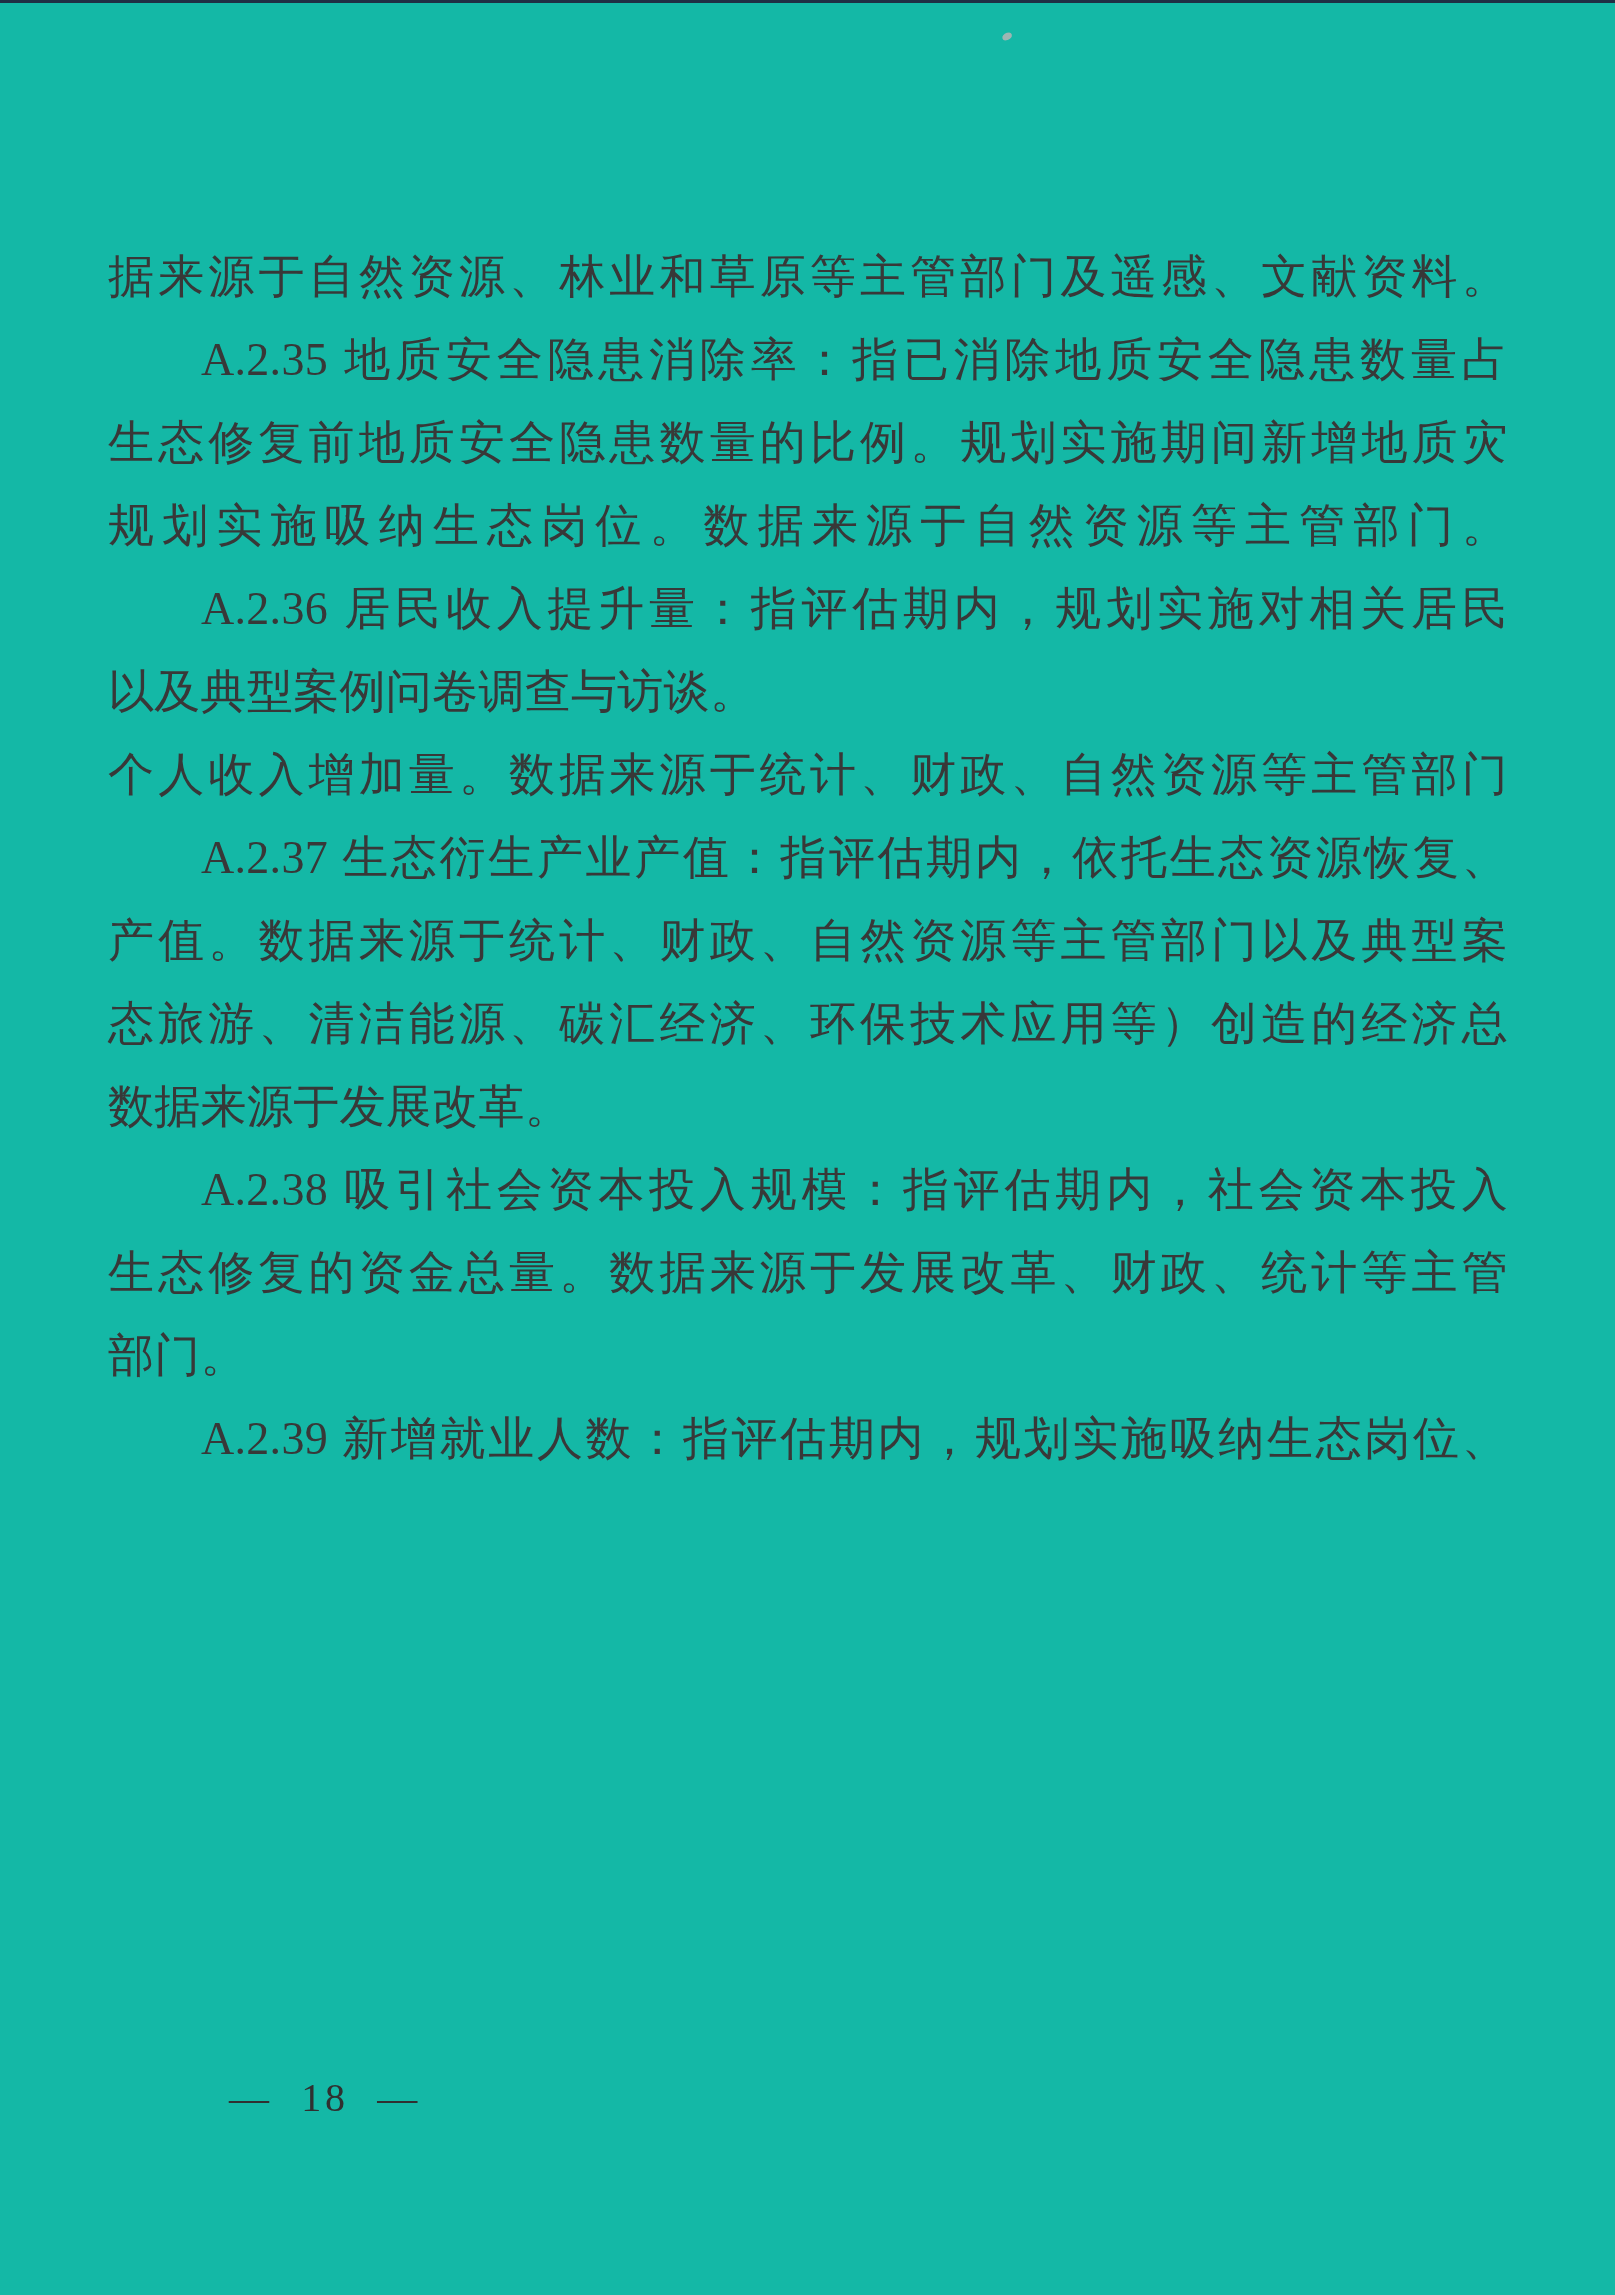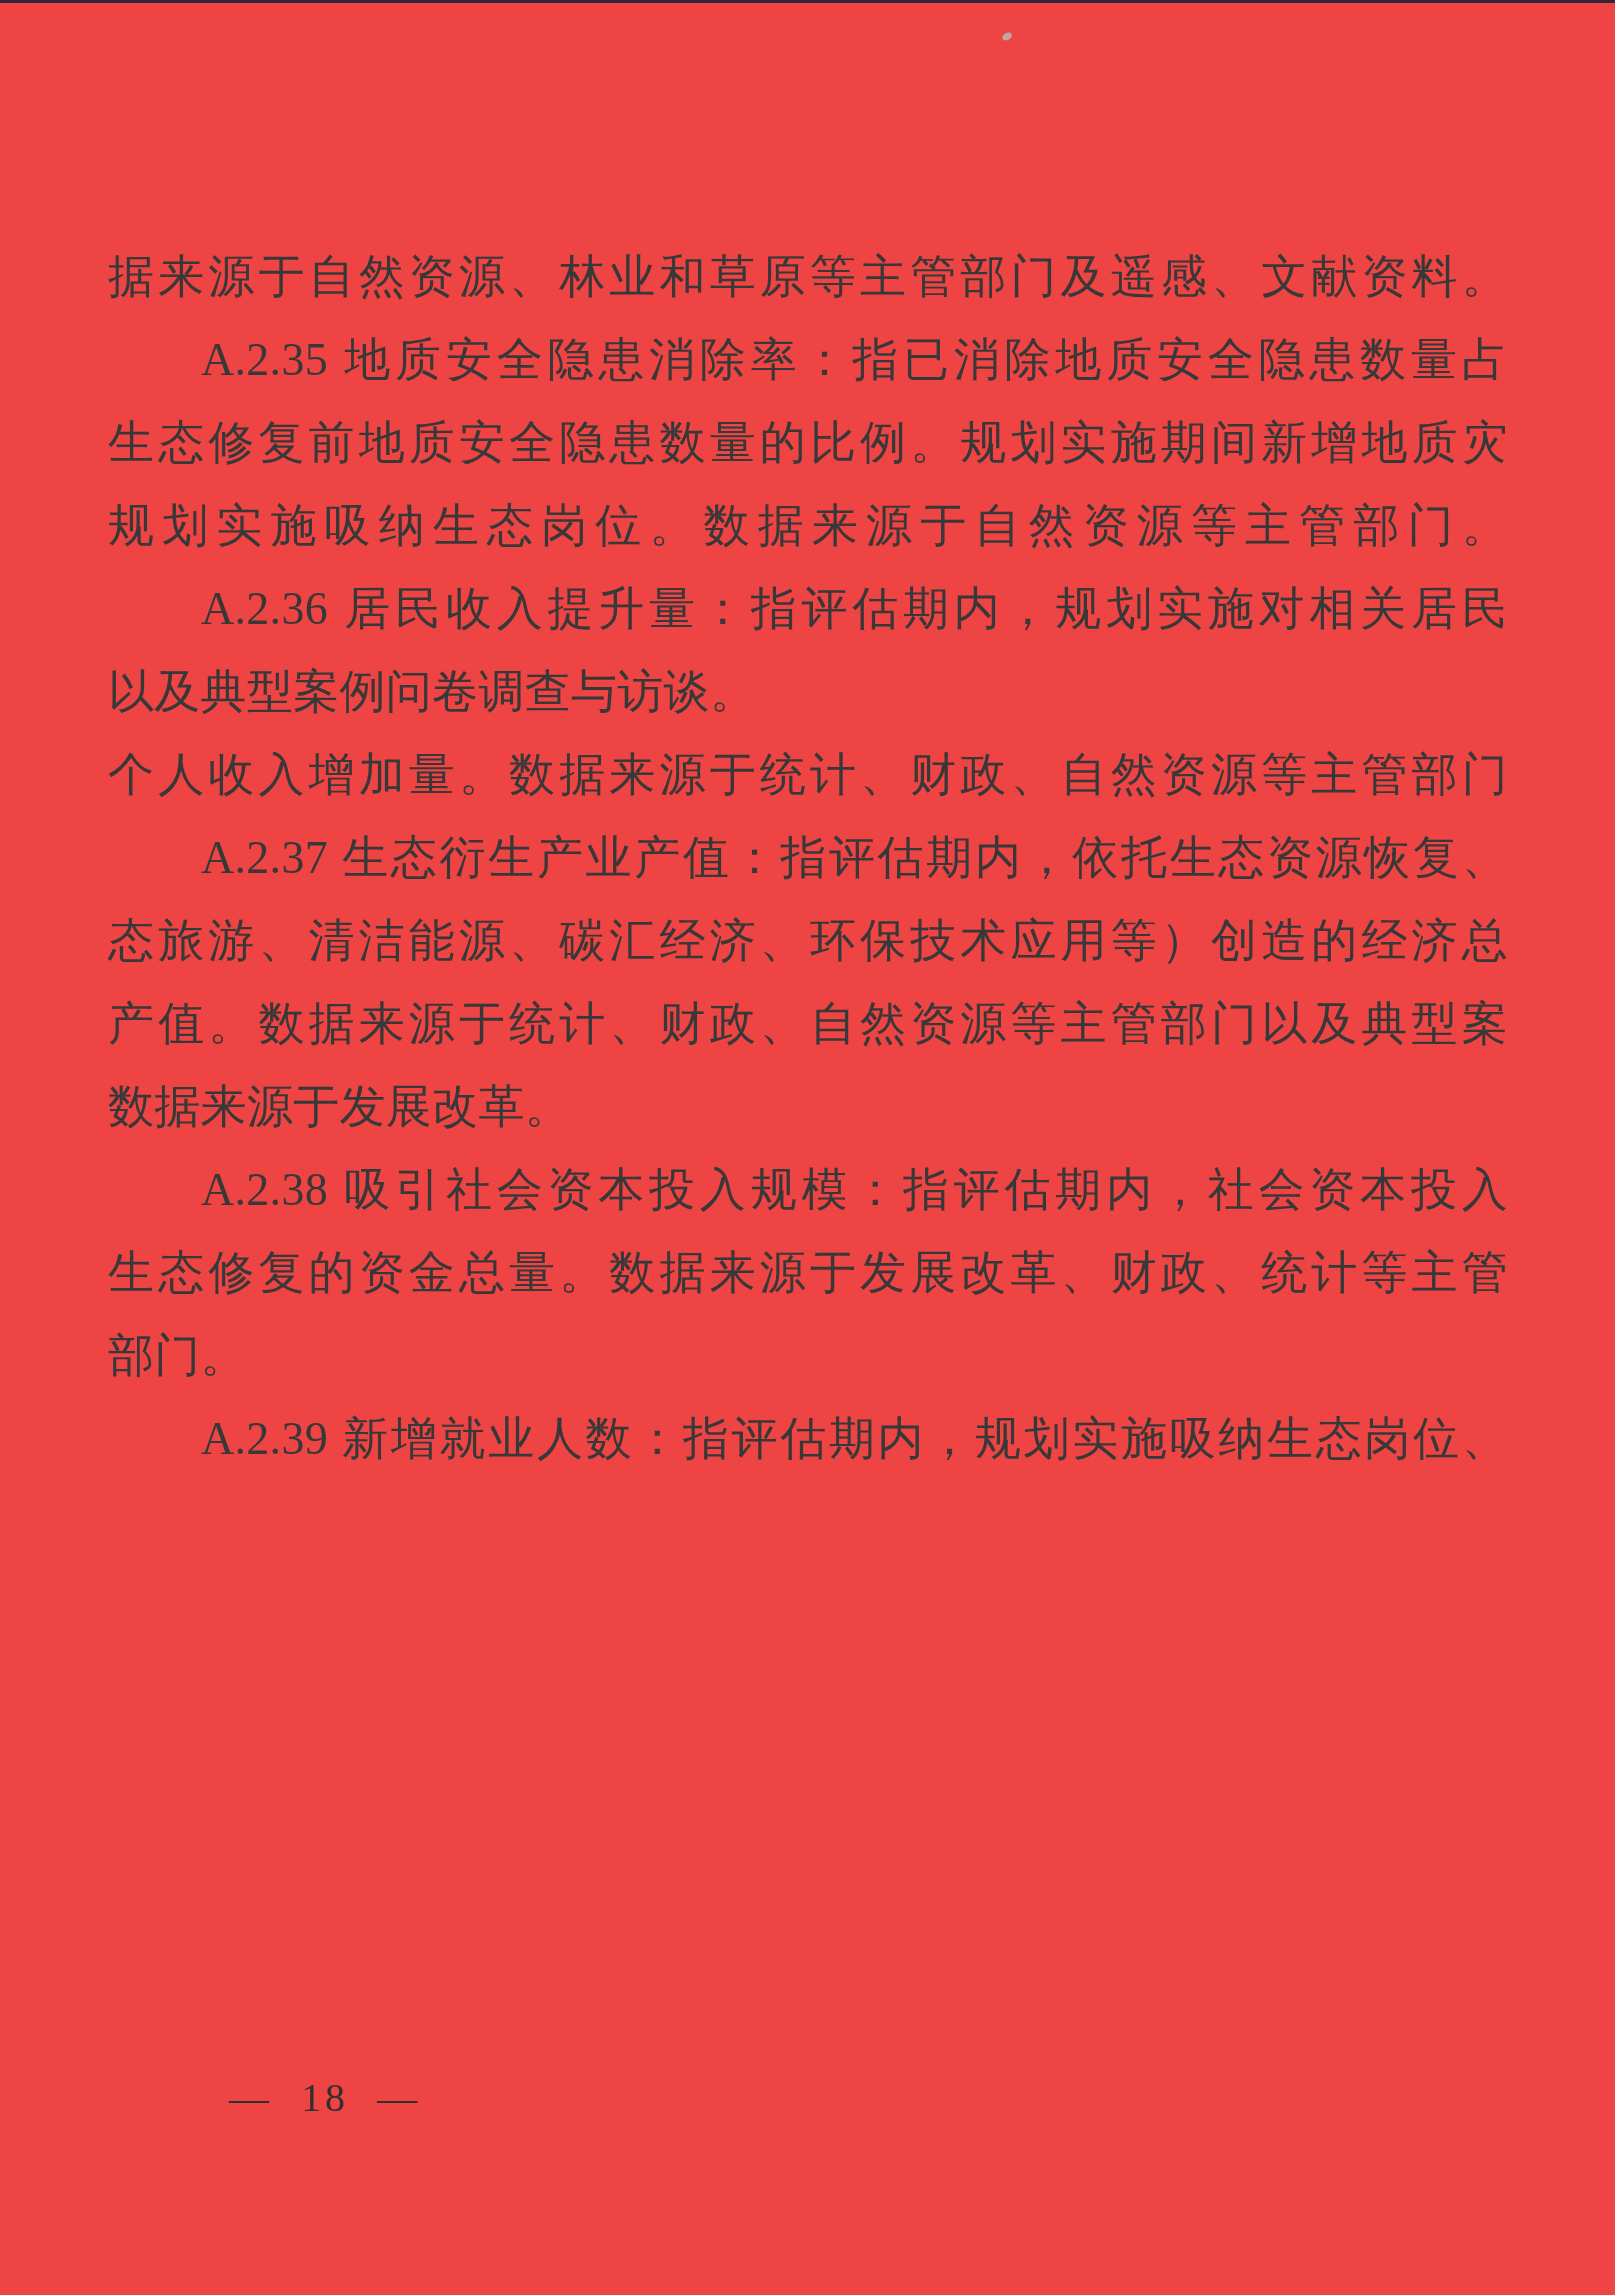--- a/index.html
+++ b/index.html
@@ -4,21 +4,21 @@
 <style>
   * { margin: 0; padding: 0; box-sizing: border-box; }
   html, body { background: #ffffff; }
   body {
     width: 1615px; height: 2295px;
     font-family: "Liberation Serif", "DejaVu Serif", serif;
   }
   .page {
     position: relative;
     width: 1615px; height: 2295px;
-    background: #ef4444;
+    background: #14b8a6;
     color: #383838;
     overflow: hidden;
   }
   
   .scan-edge-top {
     position: absolute; top: 0; left: 0;
     width: 1615px; height: 2.6px;
     background: #20203a;
     opacity: 0.9;
   }
@@ -76,22 +76,22 @@
         <div class="line fill">生态修复前地质安全隐患数量的比例。规划实施期间新增地质灾</div>
         <div class="line fill">规划实施吸纳生态岗位。数据来源于自然资源等主管部门。</div>
       </div>
       <div class="para">
         <div class="line indent fill">A.2.36 居民收入提升量：指评估期内，规划实施对相关居民</div>
         <div class="line">以及典型案例问卷调查与访谈。</div>
         <div class="line fill">个人收入增加量。数据来源于统计、财政、自然资源等主管部门</div>
       </div>
       <div class="para">
         <div class="line indent fill">A.2.37 生态衍生产业产值：指评估期内，依托生态资源恢复、</div>
+        <div class="line fill">产值。数据来源于统计、财政、自然资源等主管部门以及典型案</div>
         <div class="line fill">态旅游、清洁能源、碳汇经济、环保技术应用等）创造的经济总</div>
-        <div class="line fill">产值。数据来源于统计、财政、自然资源等主管部门以及典型案</div>
         <div class="line">数据来源于发展改革。</div>
       </div>
       <div class="para">
         <div class="line indent fill">A.2.38 吸引社会资本投入规模：指评估期内，社会资本投入</div>
         <div class="line fill">生态修复的资金总量。数据来源于发展改革、财政、统计等主管</div>
         <div class="line">部门。</div>
       </div>
       <div class="para">
         <div class="line indent fill">A.2.39 新增就业人数：指评估期内，规划实施吸纳生态岗位、</div>
       </div>

